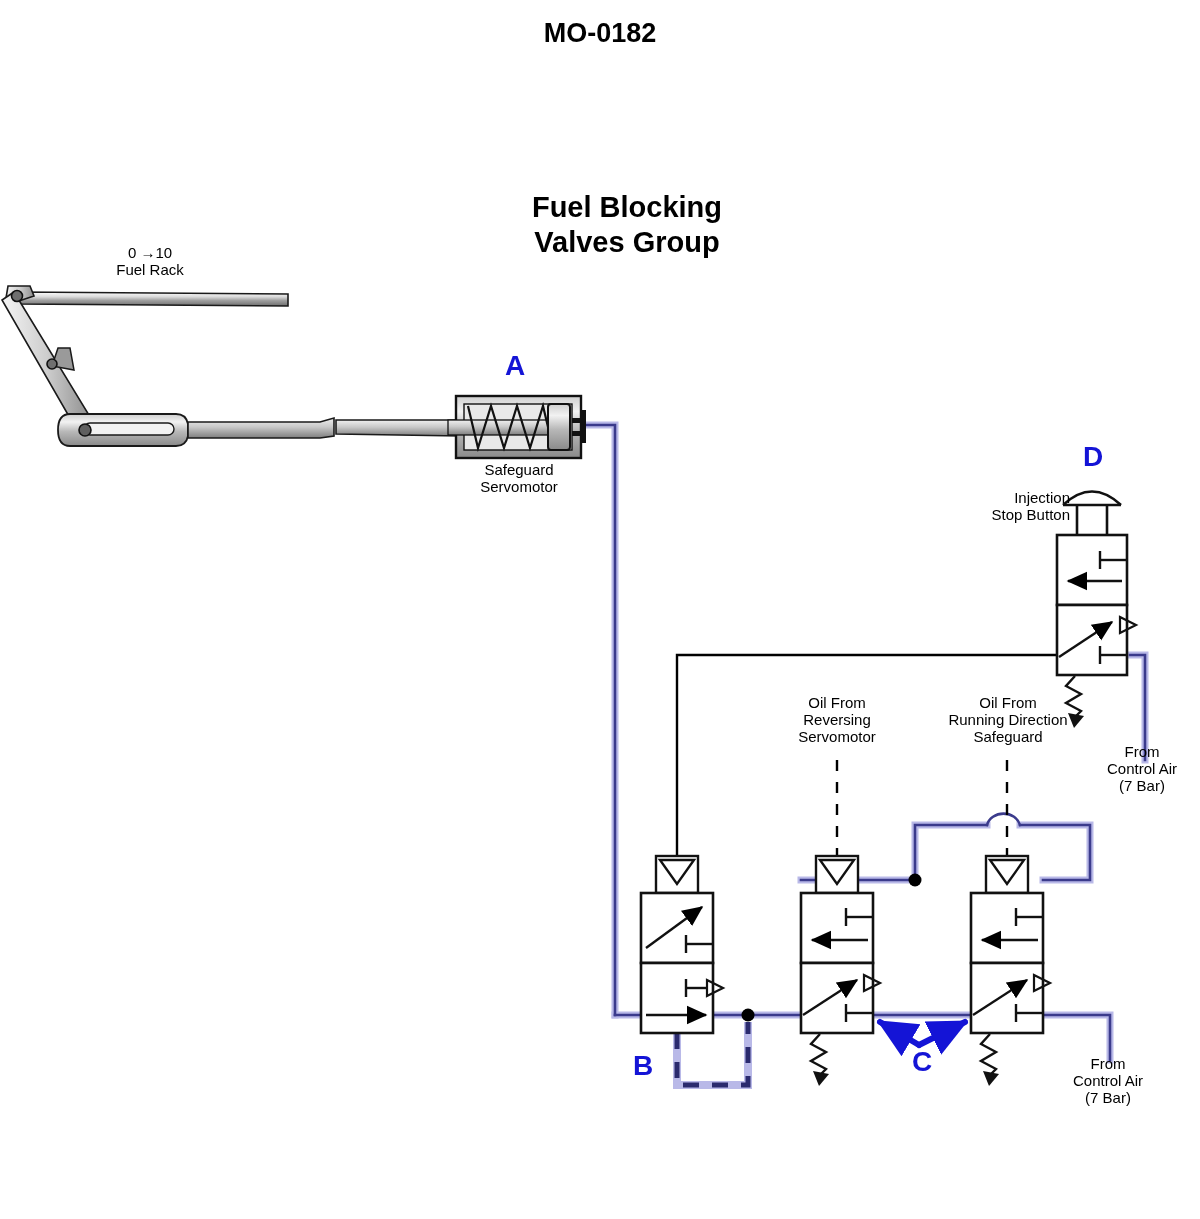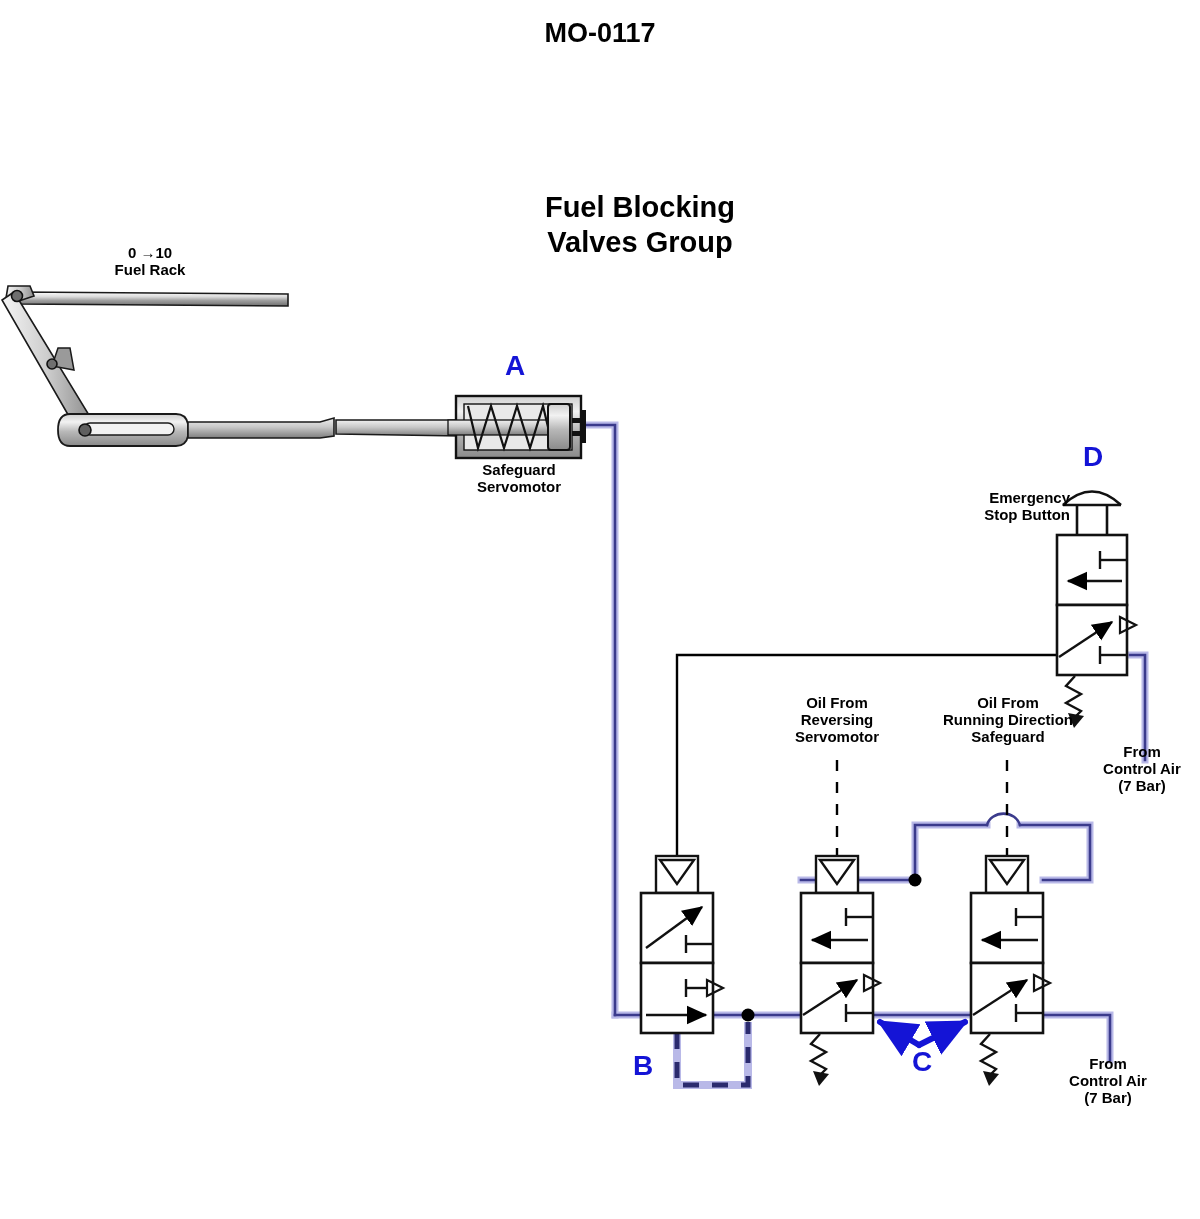--- a/index.html
+++ b/index.html
@@ -1,20 +1,20 @@
 <!DOCTYPE html>
 <html><head>
 <meta charset="utf-8">
 <style>
   html,body{margin:0;padding:0;background:#ffffff;}
   body{width:1200px;height:1219px;position:relative;overflow:hidden;
        font-family:"Liberation Sans","DejaVu Sans",sans-serif;color:#000;}
   #stage{position:absolute;left:0;top:0;width:1200px;height:1219px;}
   svg#diagram{position:absolute;left:0;top:0;width:1200px;height:1219px;}
-  .lbl{position:absolute;font-weight:bold;line-height:1.12;text-align:center;white-space:pre-line;}
+  .lbl{position:absolute;font-weight:normal;line-height:1.12;text-align:center;white-space:pre-line;}
   .doc-title{font-size:27px;font-weight:bold;}
   .group-title{font-size:29px;font-weight:bold;line-height:1.2;}
   .small{font-size:15px;}
   .tag{font-size:28px;font-weight:bold;color:#1414d6;}
 </style>
 </head>
 <body>
 
 <div id="stage">
 
@@ -210,37 +210,37 @@
       <polyline points="990,1034 981,1044 996,1052 981,1061 996,1069 987,1078" fill="none" stroke="#111" stroke-width="2.4"></polyline>
       <path d="M983,1071 L999,1074 L989,1086 z" fill="#111"></path>
     </g>
 
     <g stroke="#1414d6" stroke-width="6" fill="none" stroke-linecap="round">
       <path d="M919,1045 L880,1022" marker-end="url(#mArrowBlue)"></path>
       <path d="M919,1045 L965,1022" marker-end="url(#mArrowBlue)"></path>
     </g>
   </svg>
 
-  <div class="lbl doc-title" style="left:0;top:18px;width:1200px;">MO-0117</div>
-
-  <div class="lbl group-title" style="left:460px;top:190px;width:360px;">Fuel Blocking
+  <div class="lbl doc-title" style="left:0;top:18px;width:1200px;">MO-0182</div>
+
+  <div class="lbl group-title" style="left:447px;top:190px;width:360px;">Fuel Blocking
 Valves Group</div>
 
   <div class="lbl small" style="left:60px;top:245px;width:180px;">0 →10
 Fuel Rack</div>
 
 
   <div class="lbl tag" style="left:478px;top:350px;width:74px;">A</div>
 
   <div class="lbl small" style="left:446px;top:462px;width:146px;">Safeguard
 Servomotor</div>
 
   <div class="lbl tag" style="left:1056px;top:441px;width:74px;">D</div>
 
-  <div class="lbl small" style="left:936px;top:490px;width:134px;text-align:right;">Emergency
+  <div class="lbl small" style="left:936px;top:490px;width:134px;text-align:right;">Injection
 Stop Button</div>
 
   <div class="lbl small" style="left:762px;top:695px;width:150px;">Oil From
 Reversing
 Servomotor</div>
 
   <div class="lbl small" style="left:916px;top:695px;width:184px;">Oil From
 Running Direction
 Safeguard</div>
 

